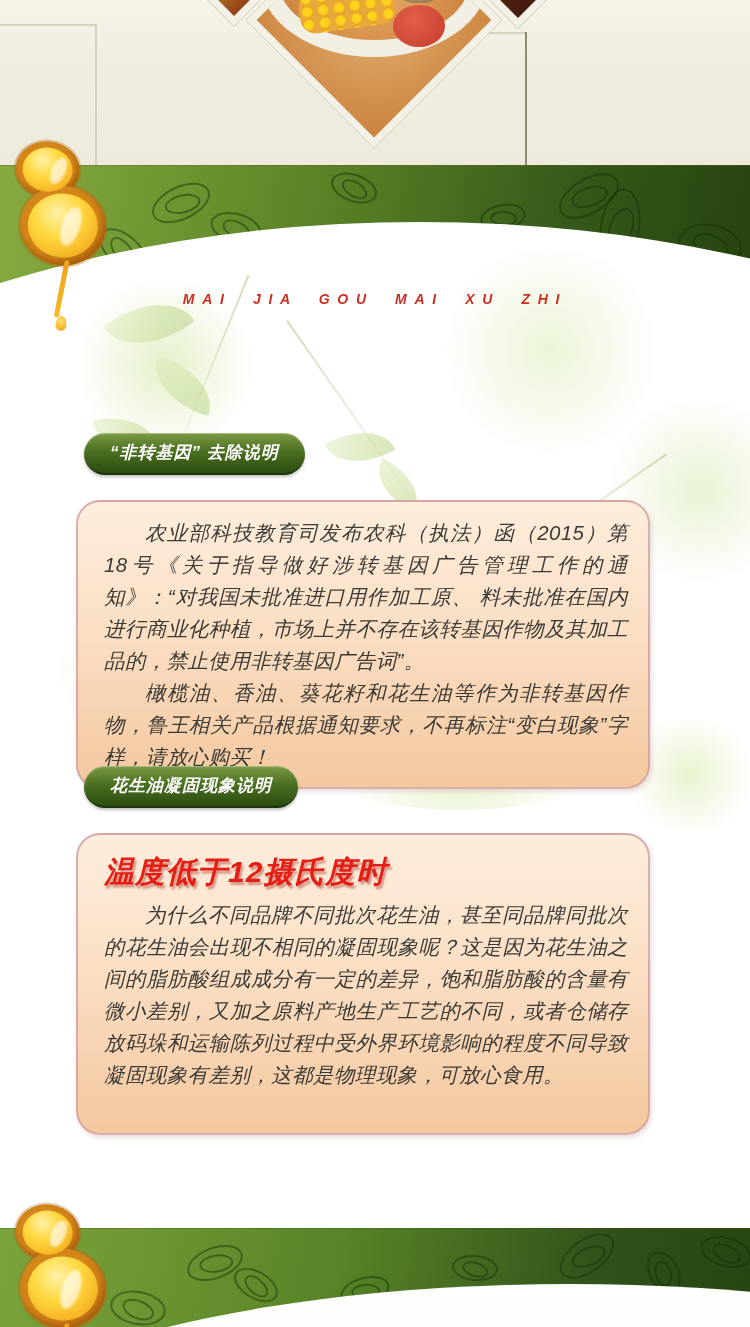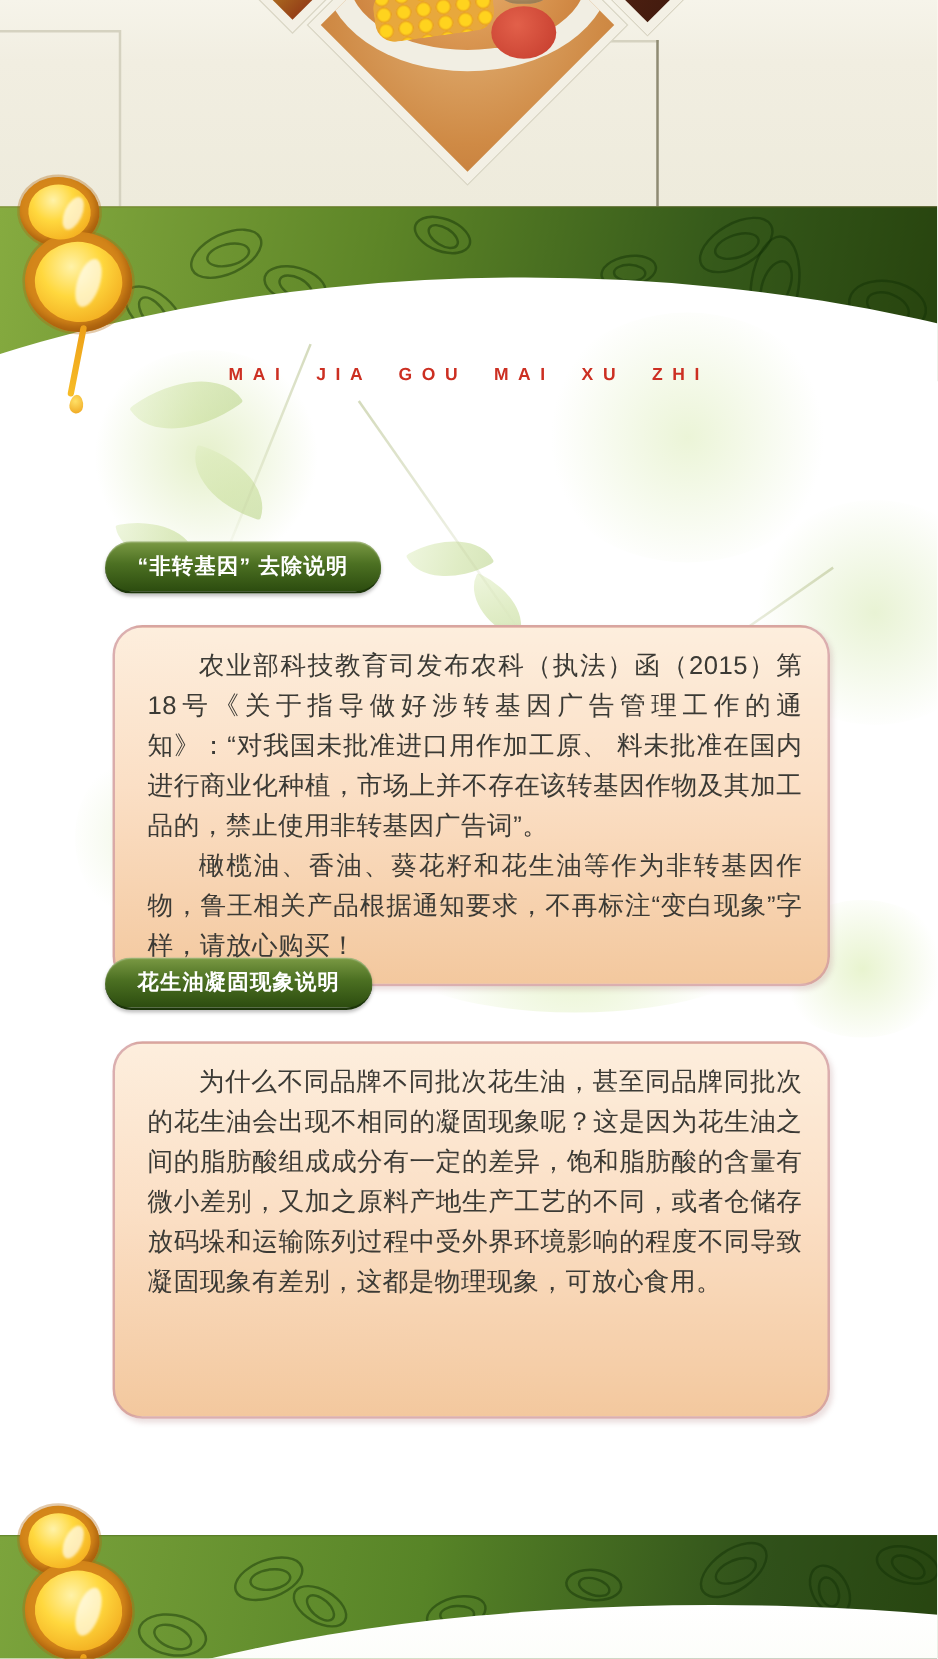--- a/index.html
+++ b/index.html
@@ -1,17 +1,17 @@
 <!DOCTYPE html>
 <html><head>
 <meta charset="utf-8">
 <style>
   html,body{margin:0;padding:0;background:#fff;}
   body{font-family:"Liberation Sans","DejaVu Sans",sans-serif;}
-  #stage{position:relative;width:750px;height:1327px;margin:0 auto;overflow:hidden;background:#ffffff;}
+  #stage{position:relative;width:750px;height:1327px;margin:0 auto;overflow:hidden;background:#ffffff;font-style:italic;}
   #stage *{box-sizing:border-box;}
   .abs{position:absolute;}
 
   
   #cabinet{left:0;top:0;width:750px;height:165px;background:linear-gradient(180deg,#f6f4ea 0%,#f1eee1 30%,#eeebdc 100%);z-index:1;}
   .seam{background:#d5d2c0;}
   .seam-dark{background:#8f8b73;}
   #cab-side{left:527px;top:0;width:18px;height:165px;background:linear-gradient(90deg,#eceadb,#e0ddcb);border-right:1px solid #b5b094;}
   #wall{left:545px;top:0;width:205px;height:165px;background:linear-gradient(110deg,#f3e0b4 0%,#ecd3a0 40%,#dcb97c 100%);}
 
@@ -43,21 +43,21 @@
   .blob{border-radius:50%;}
   .stem{background:linear-gradient(180deg,#c2cb9f,rgba(194,203,159,0));width:2px;opacity:.7;}
 
   
   .eyebrow{left:0;top:291px;width:750px;text-align:center;color:#cc2f22;font-size:14px;font-weight:bold;letter-spacing:.55em;word-spacing:.7em;z-index:4;}
   .main-title{left:0;top:312px;width:750px;text-align:center;color:#d3251b;font-size:61px;font-weight:800;letter-spacing:3px;z-index:4;
     text-shadow:0 0 7px rgba(255,255,255,.95),3px 4px 3px rgba(150,35,22,.4);}
   .badge{height:42px;line-height:40px;padding:0 26px;border-radius:21px;color:#ffffff;font-size:17px;font-weight:bold;letter-spacing:1px;z-index:4;
     background:linear-gradient(180deg,#7b9a44 0%,#4c7022 45%,#2c4c0f 100%);
     border-bottom:2px solid #1c350a;box-shadow:0 2px 3px rgba(0,0,0,.25),inset 0 1px 1px rgba(255,255,255,.35);}
-  .peach-box{left:90px;width:574px;border-radius:24px;z-index:4;
+  .peach-box{left:76px;width:574px;border-radius:24px;z-index:4;
     background:linear-gradient(180deg,#fdeedd 0%,#fbdfc5 45%,#f3c89e 100%);
     border:2px solid rgba(207,154,160,.75);box-shadow:2px 3px 4px rgba(180,130,130,.25);
     padding:15px 20px 14px 26px;}
   .peach-box p{margin:0;text-indent:2em;color:#3b3a35;font-size:20.5px;line-height:32px;letter-spacing:.4px;text-align:justify;}
   .box-heading{margin:2px 0 6px 0;color:#e51d14;font-size:30px;font-weight:800;letter-spacing:1px;
     text-shadow:2px 3px 2px rgba(150,25,15,.4);}
 </style>
 </head>
 <body>
 
@@ -126,20 +126,21 @@
   <div class="abs peach-box" style="top:500px;min-height:214px;">
     <p>农业部科技教育司发布农科（执法）函（2015）第18号《关于指导做好涉转基因广告管理工作的通知》：“对我国未批准进口用作加工原、 料未批准在国内进行商业化种植，市场上并不存在该转基因作物及其加工品的，禁止使用非转基因广告词”。</p>
     <p>橄榄油、香油、葵花籽和花生油等作为非转基因作物，鲁王相关产品根据通知要求，不再标注“变白现象”字样，请放心购买！</p>
   </div>
 
   <div class="abs badge" style="left:84px;top:766px;">
     <span>花生油凝固现象说明</span>
   </div>
 
   <div class="abs peach-box" style="top:833px;min-height:302px;">
+    <h3 class="box-heading">温度低于12摄氏度时</h3>
     <p>为什么不同品牌不同批次花生油，甚至同品牌同批次的花生油会出现不相同的凝固现象呢？这是因为花生油之间的脂肪酸组成成分有一定的差异，饱和脂肪酸的含量有微小差别，又加之原料产地生产工艺的不同，或者仓储存放码垛和运输陈列过程中受外界环境影响的程度不同导致凝固现象有差别，这都是物理现象，可放心食用。</p>
   </div>
 
   <div id="band-bottom" class="abs">
     <div class="abs bean" style="left:186px;top:18px;width:58px;height:32px;transform:rotate(-20deg);"></div>
     <div class="abs bean" style="left:232px;top:42px;width:48px;height:28px;transform:rotate(30deg);"></div>
     <div class="abs bean" style="left:110px;top:62px;width:56px;height:34px;transform:rotate(10deg);"></div>
     <div class="abs bean" style="left:340px;top:48px;width:50px;height:28px;transform:rotate(-15deg);"></div>
     <div class="abs bean" style="left:452px;top:26px;width:46px;height:26px;transform:rotate(5deg);"></div>
     <div class="abs bean" style="left:556px;top:10px;width:62px;height:34px;transform:rotate(-35deg);"></div>

